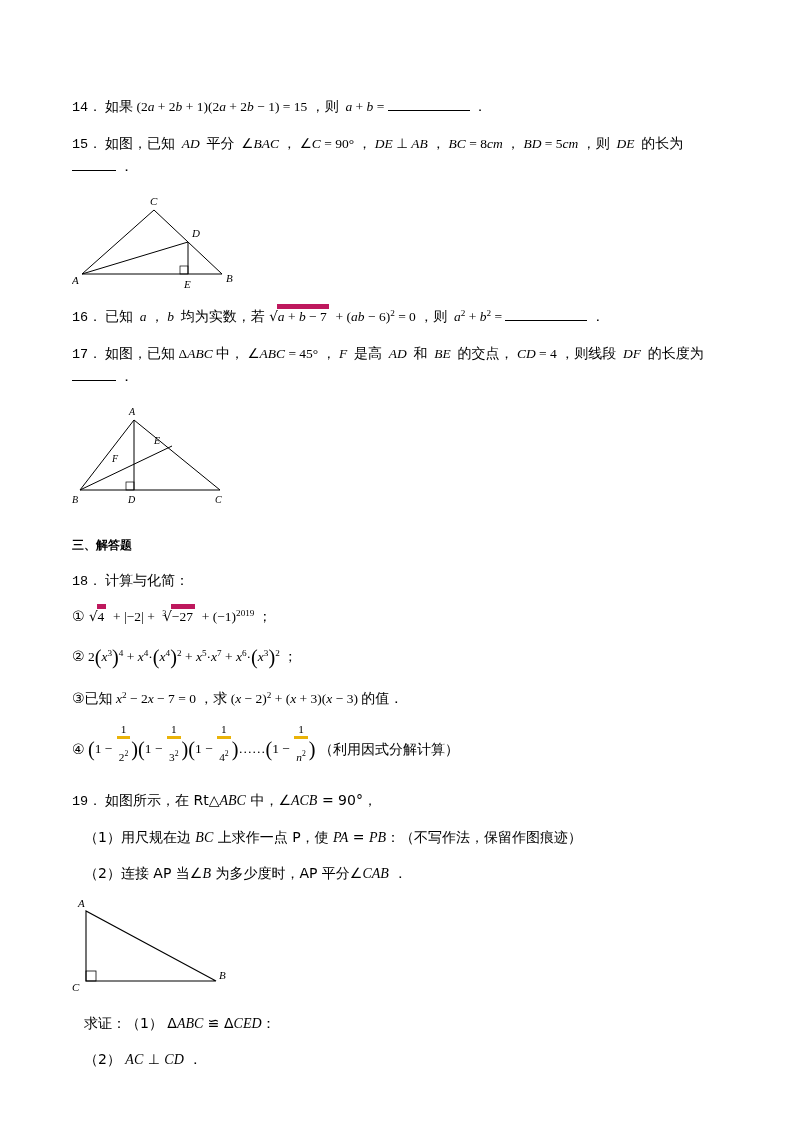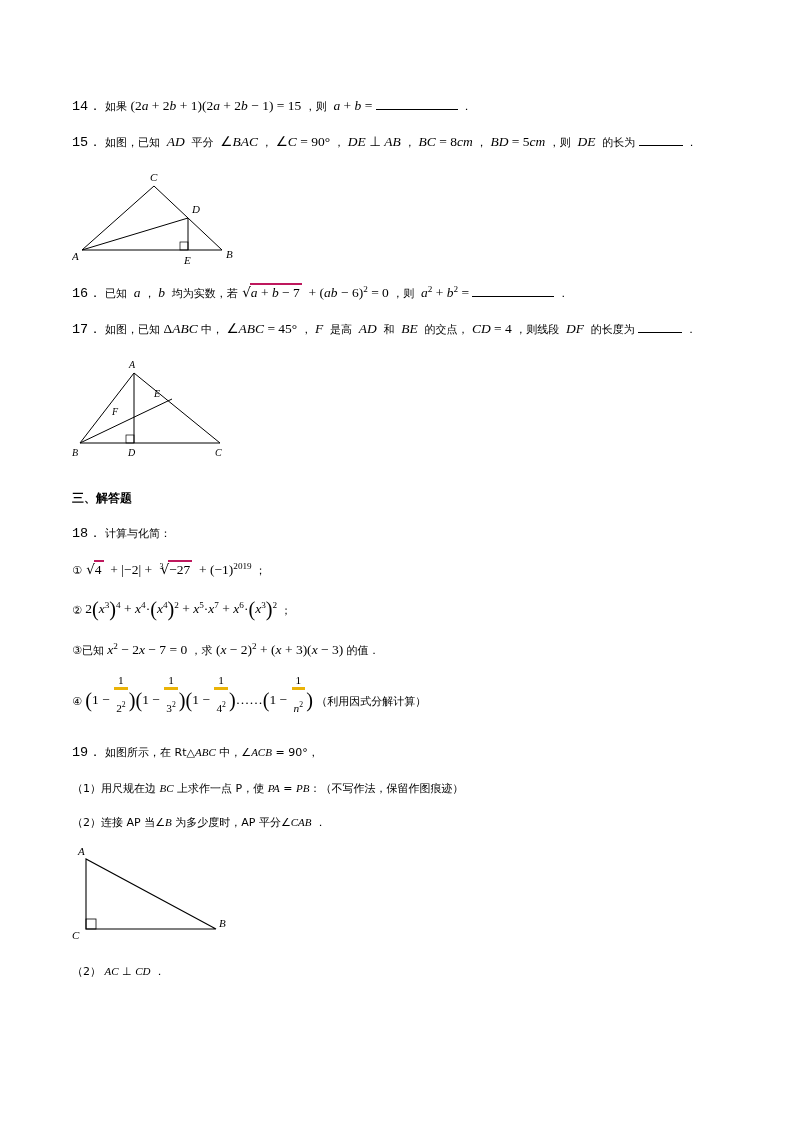--- a/index.html
+++ b/index.html
@@ -32,21 +32,21 @@
     font-size: 13.5px;
     line-height: 1.55;
     margin: 0 0 14px 0;
     white-space: normal;
   }
   .qnum {
     font-family: Liberation Mono, monospace;
   }
   .cn {
     font-family: "DejaVu Sans", sans-serif;
-    font-size: 11px;
+    font-size: 14px;
   }
   i.m, .m {
     font-family: "Liberation Serif", serif;
     font-style: italic;
   }
   .blank {
     display: inline-block;
     border-bottom: 1px solid #000;
     vertical-align: baseline;
   }
@@ -71,41 +71,41 @@
     vertical-align: middle;
     font-family: "Liberation Serif", serif;
   }
   .rad {
     display: inline-block;
     position: relative;
     padding-left: 1px;
   }
   .radsym { font-family: "DejaVu Sans", sans-serif; }
   .overline {
-    border-top: 2px solid #be185d;
+    border-top: 5px solid #be185d;
     padding: 0 2px 0 1px;
     margin-left: -1px;
   }
   .cbrt-idx {
     font-size: 0.6em;
     position: relative;
     top: -5px;
     left: 4px;
   }
   .section-head {
     font-family: "DejaVu Sans", sans-serif;
     font-size: 12px;
     font-weight: bold;
     margin: 26px 0 16px 0;
   }
   .fig {
     margin: 6px 0 10px 0;
   }
   .sub {
-    margin-left: 0px;
+    margin-left: 12px;
   }
   svg text {
     font-family: "Liberation Serif", serif;
     font-style: italic;
   }
 </style>
 </head>
 <body>
 
 <div class="page">
@@ -265,19 +265,22 @@
       <svg width="180" height="100" viewBox="0 0 180 100">
         <polygon points="14,12 14,82 144,82" fill="none" stroke="#000" stroke-width="1.1"></polygon>
         <rect x="14" y="72" width="10" height="10" fill="none" stroke="#000" stroke-width="0.8"></rect>
         <text x="6" y="8" font-size="11">A</text>
         <text x="0" y="92" font-size="11">C</text>
         <text x="147" y="80" font-size="11">B</text>
       </svg>
     </div>
 
 
+    <div class="qline sub">
+      <span class="cn">求证：（1） Δ<i class="m">ABC</i> ≌ Δ<i class="m">CED</i>：</span>
+    </div>
 
     <div class="qline sub">
       <span class="cn">（2） <i class="m">AC</i> ⊥ <i class="m">CD</i> ．</span>
     </div>
 
   </div>
 </div>
 
 </body></html>

